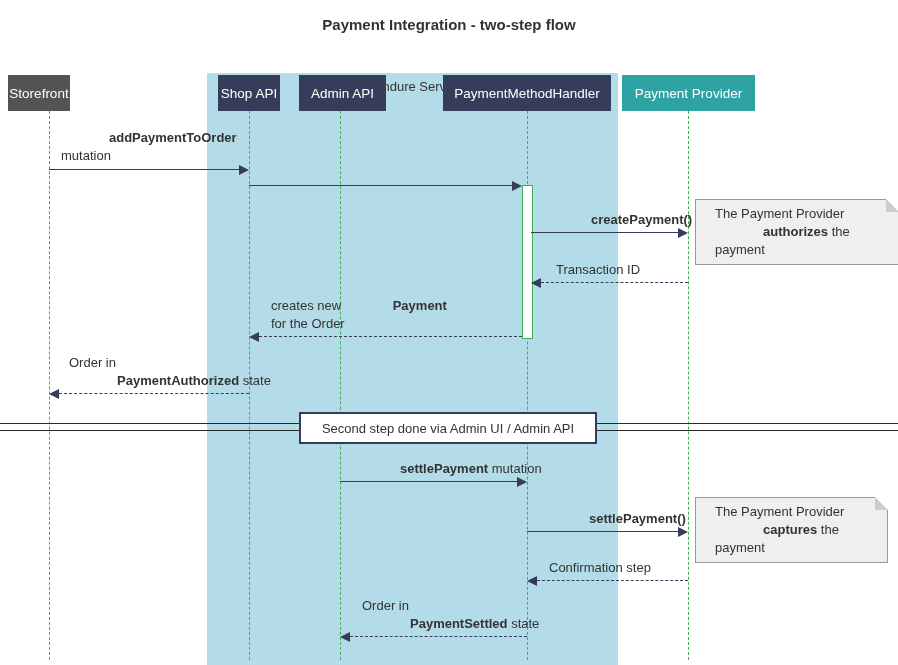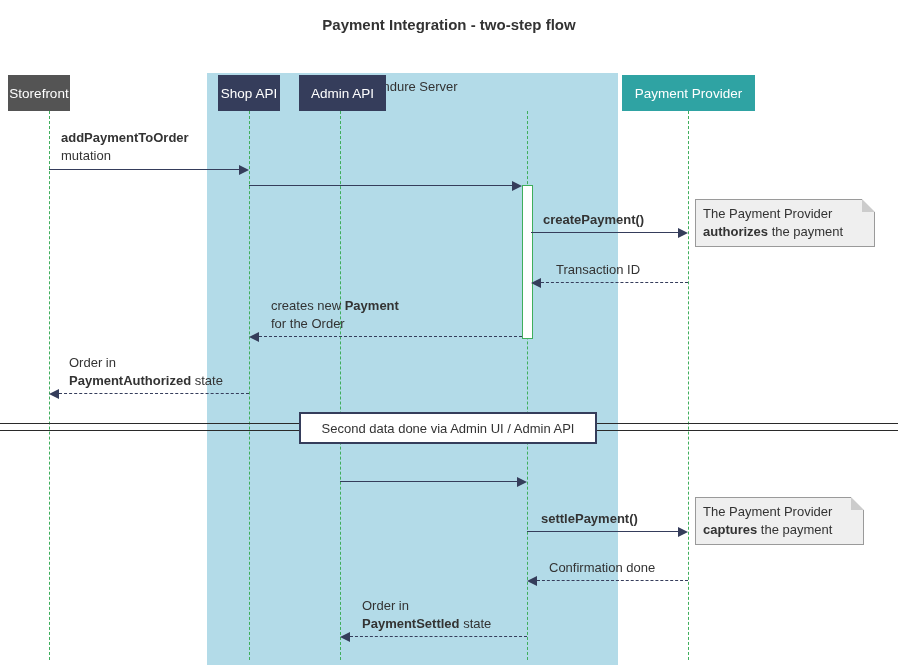--- a/index.html
+++ b/index.html
@@ -37,25 +37,25 @@
     border-bottom:5px solid transparent;z-index:5;}
   .head.right{border-left:10px solid var(--navy);}
   .head.left{border-right:10px solid var(--navy);}
   .label{position:absolute;line-height:18px;white-space:nowrap;z-index:6;color:var(--ink);}
   .divider-lines{position:absolute;left:0;top:423px;width:898px;height:6px;
     border-top:1px solid #2a2a2a;border-bottom:1px solid #2a2a2a;z-index:5;}
   .divider-box{position:absolute;left:299px;top:412px;width:294px;height:28px;
     background:#ffffff;border:2px solid var(--navy);display:flex;align-items:center;
     justify-content:center;z-index:6;}
   .note{position:absolute;background:var(--note-bg);border:1px solid var(--note-border);
-    padding:5px 7px;line-height:18px;z-index:6;}
+    padding:5px 19px;line-height:18px;z-index:6;}
   .note::before{content:"";position:absolute;top:-1px;right:-1px;width:0;height:0;
     border-style:solid;border-width:0 13px 13px 0;
     border-color:transparent #ffffff #cccccc transparent;}
-  b{font-weight:bold;}
+  b{font-weight:bold;margin-left:48px;}
 </style>
 </head>
 <body>
 
 <div id="canvas">
 
   <div class="title">Payment Integration - two-step flow</div>
 
   <div class="frame">
     <div class="frame-label">Vendure Server</div>
@@ -65,20 +65,21 @@
   <div class="lifeline" style="left:249px"></div>
   <div class="lifeline" style="left:340px"></div>
   <div class="lifeline" style="left:527px"></div>
   <div class="lifeline" style="left:688px"></div>
 
   <div class="activation"></div>
 
   <div class="participant p-gray" style="left:8px;width:62px">Storefront</div>
   <div class="participant p-navy" style="left:218px;width:62px">Shop API</div>
   <div class="participant p-navy" style="left:299px;width:87px">Admin API</div>
+  <div class="participant p-navy" style="left:443px;width:168px">PaymentMethodHandler</div>
   <div class="participant p-teal" style="left:622px;width:133px">Payment Provider</div>
 
   <div class="label" style="left:61px;top:129px">
     <b>addPaymentToOrder</b><br>
     <span>mutation</span>
   </div>
   <div class="msg" style="left:49px;top:169px;width:191px"></div>
   <div class="head right" style="left:239px;top:165px"></div>
 
   <div class="msg" style="left:249px;top:185px;width:263px"></div>
@@ -110,39 +111,42 @@
 
   <div class="label" style="left:69px;top:354px">
     <span>Order in</span><br>
     <b>PaymentAuthorized</b><span> state</span>
   </div>
   <div class="msg dashed" style="left:59px;top:393px;width:190px"></div>
   <div class="head left" style="left:49px;top:389px"></div>
 
   <div class="divider-lines"></div>
   <div class="divider-box">
-    <span>Second data done via Admin UI / Admin API</span>
+    <span>Second step done via Admin UI / Admin API</span>
   </div>
 
+  <div class="label" style="left:352px;top:460px">
+    <b>settlePayment</b><span> mutation</span>
+  </div>
   <div class="msg" style="left:340px;top:481px;width:177px"></div>
   <div class="head right" style="left:517px;top:477px"></div>
 
   <div class="label" style="left:541px;top:510px">
     <b>settlePayment()</b>
   </div>
   <div class="msg" style="left:527px;top:531px;width:151px"></div>
   <div class="head right" style="left:678px;top:527px"></div>
 
   <div class="note" style="left:695px;top:497px;width:153px">
     <span>The Payment Provider</span><br>
     <b>captures</b><span> the payment</span>
   </div>
 
   <div class="label" style="left:549px;top:559px">
-    <span>Confirmation done</span>
+    <span>Confirmation step</span>
   </div>
   <div class="msg dashed" style="left:537px;top:580px;width:151px"></div>
   <div class="head left" style="left:527px;top:576px"></div>
 
   <div class="label" style="left:362px;top:597px">
     <span>Order in</span><br>
     <b>PaymentSettled</b><span> state</span>
   </div>
   <div class="msg dashed" style="left:350px;top:636px;width:177px"></div>
   <div class="head left" style="left:340px;top:632px"></div>

